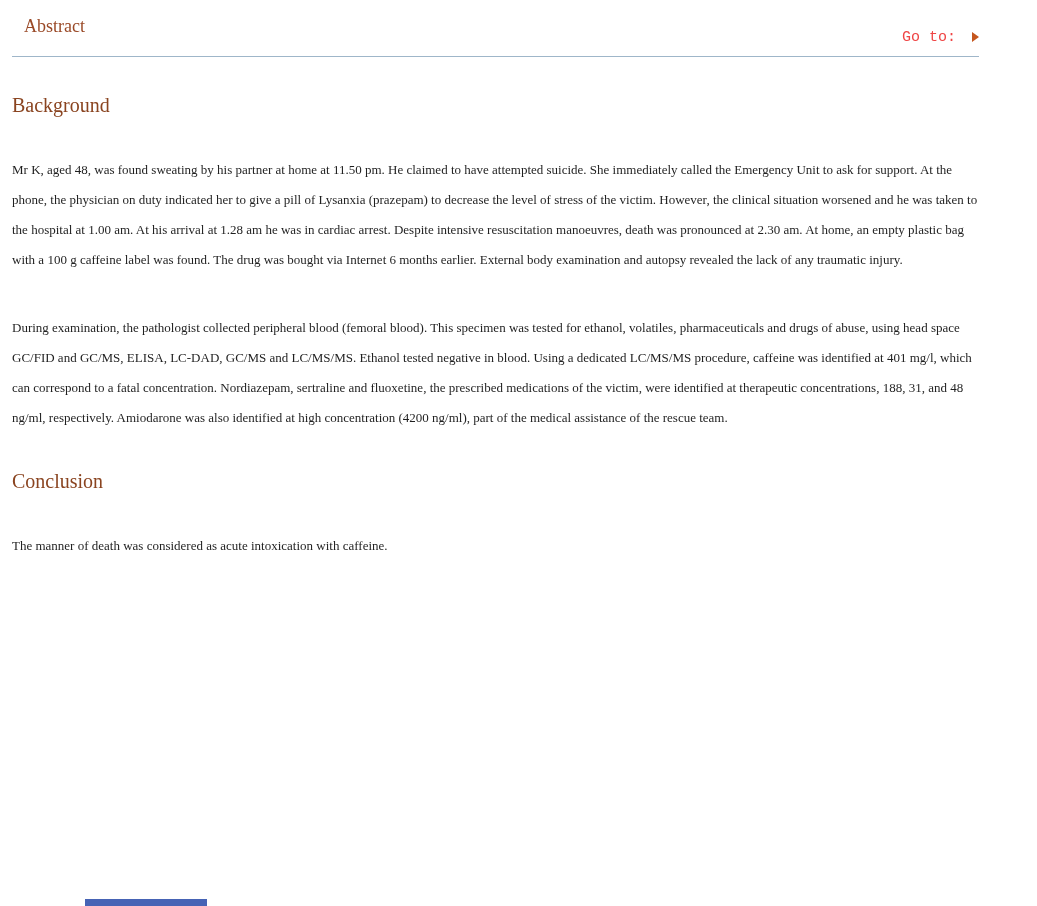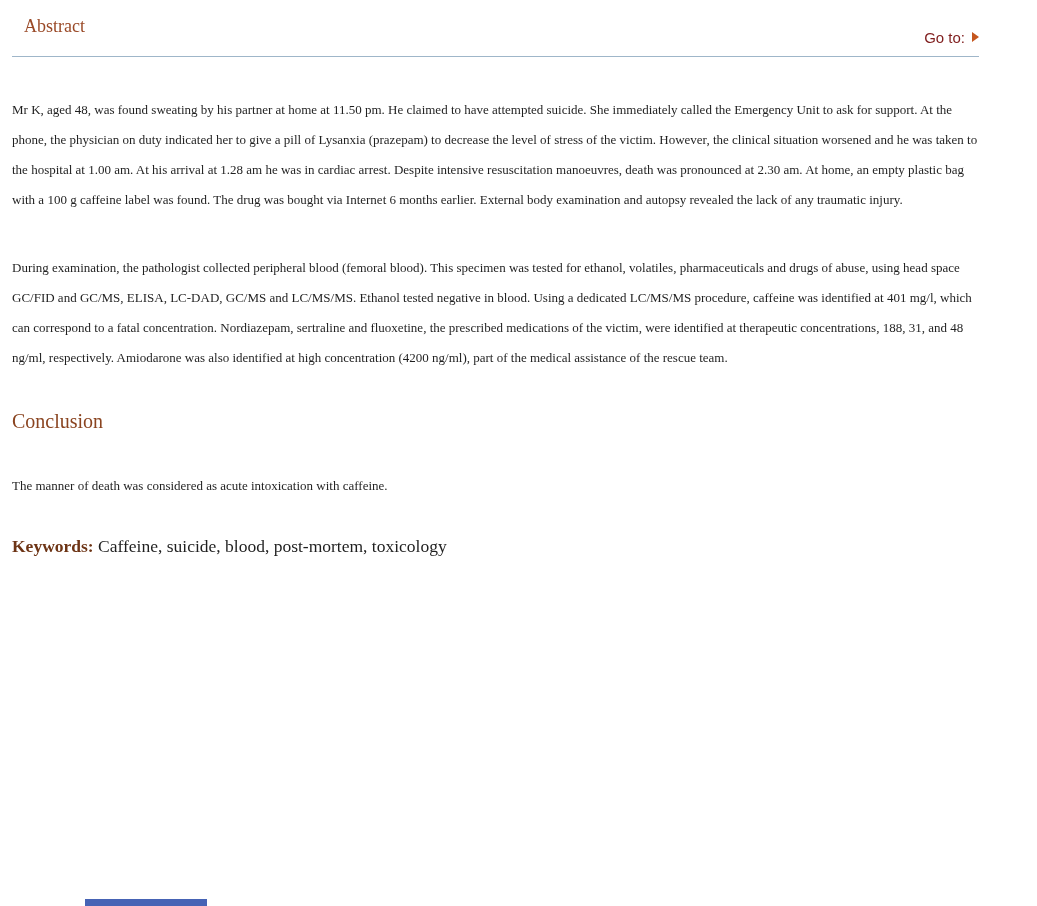--- a/index.html
+++ b/index.html
@@ -25,27 +25,27 @@
     padding: 5px 0 7px 0;
   }
   .abstract-title {
     font-size: 18px;
     font-weight: 400;
     color: #9a4a28;
     margin: 12px;
     line-height: 1.1;
   }
   .goto-link {
-    font-family: Liberation Sans, sans-serif;
+    font-family: Liberation Mono, monospace;
     font-size: 15px;
-    color: #7f1d1d;
+    color: #ef4444;
     text-decoration: none;
     display: flex;
     align-items: center;
-    gap: 7px;
+    gap: 16px;
     padding-bottom: 3px;
     cursor: pointer;
   }
   .goto-arrow {
     display: inline-block;
     width: 0;
     height: 0;
     border-left: 7px solid #c5561e;
     border-top: 5px solid transparent;
     border-bottom: 5px solid transparent;
@@ -86,26 +86,24 @@
 <div class="page">
 
   <div class="abstract-header">
     <h2 class="abstract-title">Abstract</h2>
     <a class="goto-link">
       <span>Go to:</span>
       <span class="goto-arrow"></span>
     </a>
   </div>
 
+  <h3 class="section-heading">Background</h3>
   <p class="body-text">Mr K, aged 48, was found sweating by his partner at home at 11.50 pm. He claimed to have attempted suicide. She immediately called the Emergency Unit to ask for support. At the phone, the physician on duty indicated her to give a pill of Lysanxia (prazepam) to decrease the level of stress of the victim. However, the clinical situation worsened and he was taken to the hospital at 1.00 am. At his arrival at 1.28 am he was in cardiac arrest. Despite intensive resuscitation manoeuvres, death was pronounced at 2.30 am. At home, an empty plastic bag with a 100 g caffeine label was found. The drug was bought via Internet 6 months earlier. External body examination and autopsy revealed the lack of any traumatic injury.</p>
 
   <p class="body-text">During examination, the pathologist collected peripheral blood (femoral blood). This specimen was tested for ethanol, volatiles, pharmaceuticals and drugs of abuse, using head space GC/FID and GC/MS, ELISA, LC-DAD, GC/MS and LC/MS/MS. Ethanol tested negative in blood. Using a dedicated LC/MS/MS procedure, caffeine was identified at 401 mg/l, which can correspond to a fatal concentration. Nordiazepam, sertraline and fluoxetine, the prescribed medications of the victim, were identified at therapeutic concentrations, 188, 31, and 48 ng/ml, respectively. Amiodarone was also identified at high concentration (4200 ng/ml), part of the medical assistance of the rescue team.</p>
 
   <h3 class="section-heading">Conclusion</h3>
   <p class="body-text">The manner of death was considered as acute intoxication with caffeine.</p>
 
-  <p class="keywords-line">
-    <span class="keywords-label">Keywords:</span><span> Caffeine, suicide, blood, post-mortem, toxicology</span>
-  </p>
 
   <div class="partial-bottom-element"></div>
 
 </div>
 
 </body></html>

